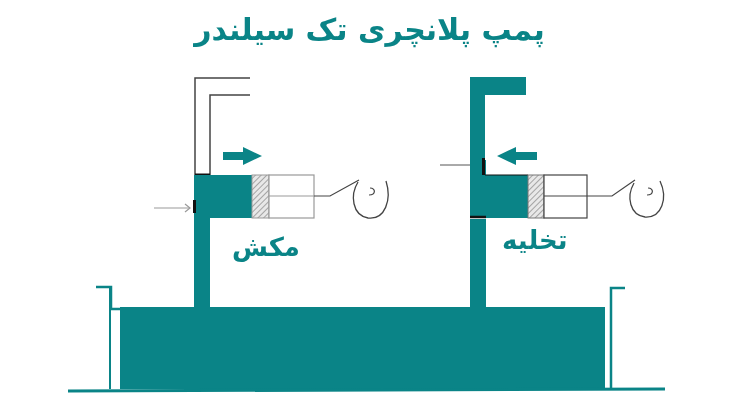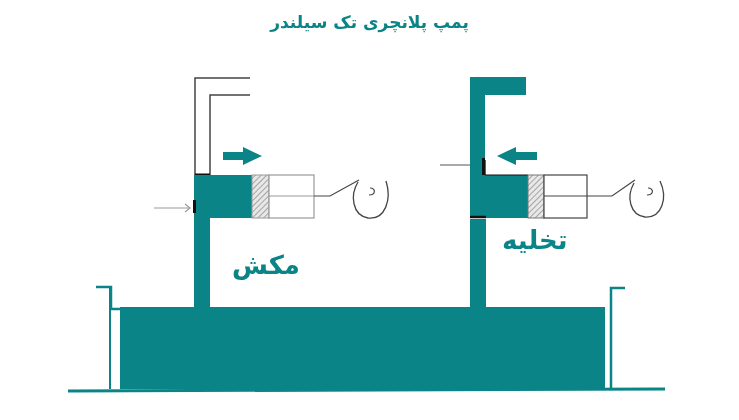--- a/index.html
+++ b/index.html
@@ -1,19 +1,19 @@
 <!DOCTYPE html>
 <html><head>
 <meta charset="utf-8">
 <style>
   html, body { margin: 0; padding: 0; background: #ffffff; }
   body { width: 739px; height: 420px; position: relative; overflow: hidden; font-family: "DejaVu Sans", sans-serif; }
   .title {
     position: absolute; left: 0; top: 12px; width: 739px; text-align: center;
-    font-family: "DejaVu Sans", sans-serif; font-weight: bold; font-size: 17px;
+    font-family: "DejaVu Sans", sans-serif; font-weight: bold; font-size: 30px;
     direction: rtl; letter-spacing: -0.5px;
   }
   .label {
     position: absolute; font-family: "DejaVu Sans", sans-serif; font-weight: bold;
     font-size: 26px; direction: rtl;
   }
   svg { position: absolute; left: 0; top: 0; }
 </style>
 </head>
 <body>
@@ -91,14 +91,14 @@
 
     <polyline points="587,196 612,196 635,180" fill="none" stroke="#444" stroke-width="1.2"></polyline>
 
     <path d="M 634 183 C 626 197, 630 215, 645 217 C 662 218, 668 198, 660 181" fill="none" stroke="#444" stroke-width="1.3"></path>
     <path d="M 648 188 C 654 188, 654 195, 647 195" fill="none" stroke="#444" stroke-width="1.2"></path>
 
     <polygon points="537,152 516,152 516,147 497,156 516,165 516,160 537,160" fill="#0a8487"></polygon>
   </g>
 </svg>
 
-<div class="label" style="left:232px; top:232px; color:#0a8487;margin-top:18px;">مکش</div>
+<div class="label" style="left:232px; top:232px; color:#0a8487;">مکش</div>
 <div class="label" style="left:502px; top:225px; color:#0a8487;">تخلیه</div>
 
 </body></html>

